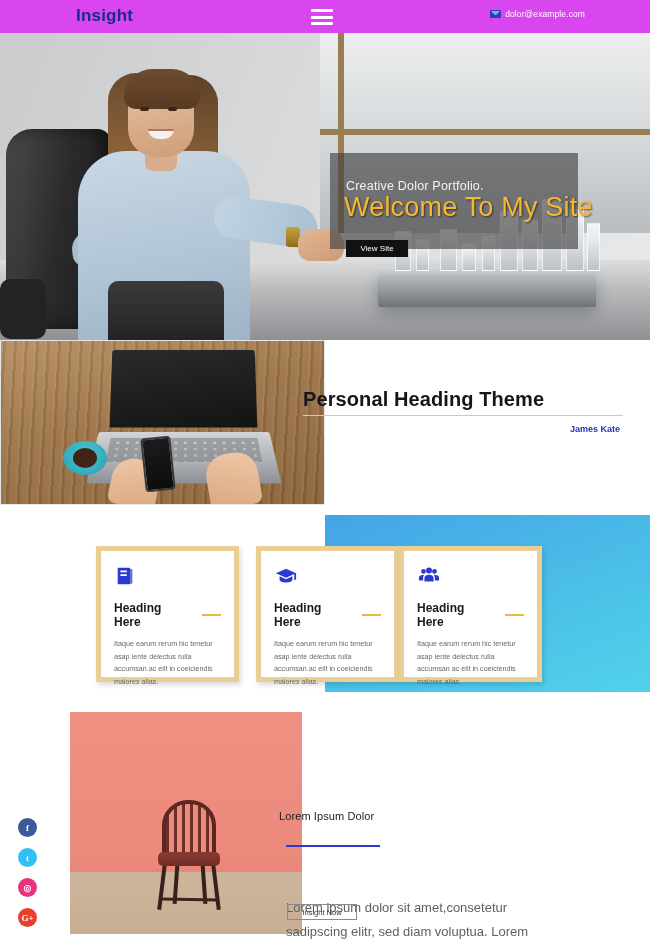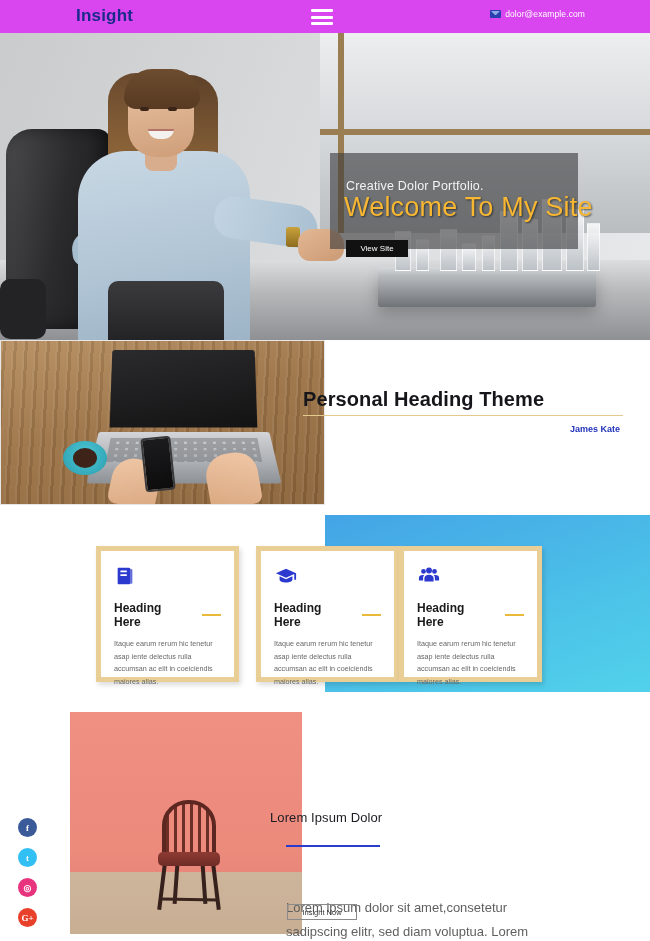--- a/index.html
+++ b/index.html
@@ -322,22 +322,22 @@
   .leg1 { left:90px;  top:152px; height:46px; transform:rotate(7deg); }
   .leg2 { left:144px; top:152px; height:46px; transform:rotate(-7deg); }
   .leg3 { left:104px; top:152px; height:40px; transform:rotate(4deg); }
   .leg4 { left:132px; top:152px; height:40px; transform:rotate(-4deg); }
   .rung {
     position:absolute; left:92px; top:186px; width:56px; height:3px;
     background:#3a241e; transform:rotate(1deg);
   }
 
   .promo-title {
-    position:absolute; left:270px; top:810px;
-    font-size:13px; color:#1c1c22; letter-spacing:.1px;
+    position:absolute; left:279px; top:810px;
+    font-size:11px; color:#1c1c22; letter-spacing:.1px;
   }
   .promo-rule {
     position:absolute; left:286px; top:845px; width:94px; height:2px;
     background:#2a3ccd;
   }
   .promo-body {
     position:absolute; left:286px; top:896px; width:252px;
     font-size:13px; line-height:1.85; color:#5f5f5f;
   }
   .promo-btn {

